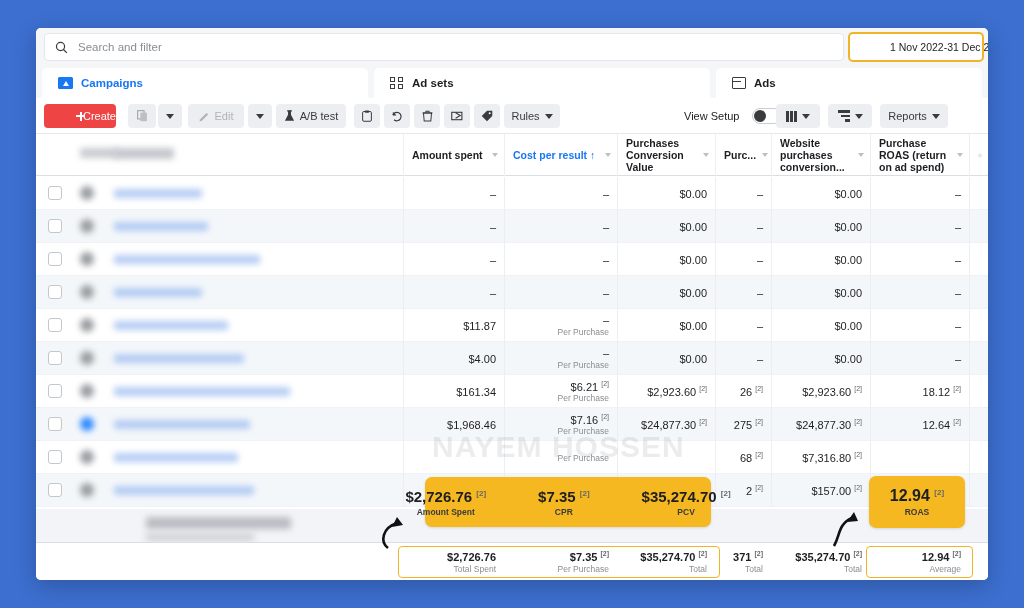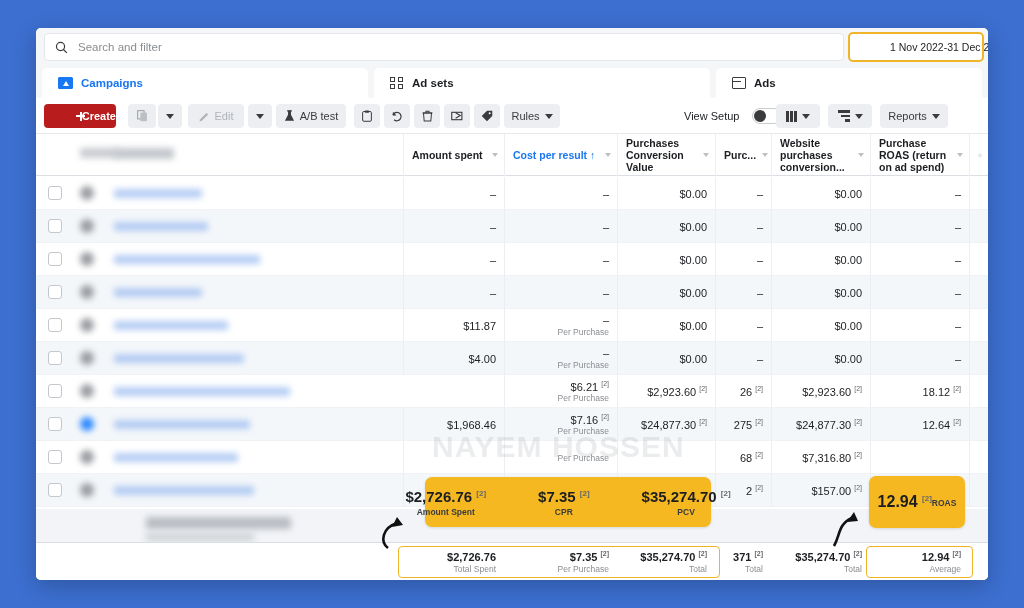--- a/index.html
+++ b/index.html
@@ -78,21 +78,21 @@
   
   .toolbar {
     position: absolute; left: 0; top: 70px; width: 952px; height: 36px;
     background: #fff; border-bottom: 1px solid #e6e8ec;
   }
   .btn {
     position: absolute; top: 6px; height: 24px; border-radius: 4px;
     display: flex; align-items: center; justify-content: center; gap: 5px;
     font-size: 11px; color: #3a3b3c; background: #eceef1; cursor: pointer;
   }
-  .btn-create { left: 8px; width: 72px; background: #b91c1c; color: #fff; font-weight: bold; padding-left: 32px; }
+  .btn-create { left: 8px; width: 72px; background: #ef4444; color: #fff; font-weight: normal; padding-left: 32px; }
   .btn-dup { left: 92px; width: 28px; }
   .btn-dup-caret { left: 122px; width: 24px; }
   .btn-edit { left: 152px; width: 56px; color: #b0b3b8; }
   .btn-edit-caret { left: 212px; width: 24px; }
   .btn-abtest { left: 240px; width: 70px; }
   .btn-i1 { left: 318px; width: 26px; }
   .btn-i2 { left: 348px; width: 26px; }
   .btn-i3 { left: 378px; width: 26px; }
   .btn-i4 { left: 408px; width: 26px; }
   .btn-i5 { left: 438px; width: 26px; }
@@ -183,21 +183,21 @@
     letter-spacing:1px; pointer-events:none; white-space:nowrap;
   }
 
   
   .callout {
     position:absolute; background:#f5b820; border-radius:7px;
     display:flex; align-items:center; justify-content:center;
     box-shadow:0 1px 3px rgba(0,0,0,.12);
   }
   .co-main { left:389px; top:449px; width:286px; height:50px; gap:16px; }
-  .co-roas { left:833px; top:448px; width:96px; height:52px; flex-direction:row; }
+  .co-roas { left:833px; top:448px; width:96px; height:52px; flex-direction:column; }
   .co-item { display:flex;flex-direction:column;align-items:center;justify-content:center; padding:0 10px; }
   .co-val { font-size:15px; font-weight:bold; color:#1c1e21; white-space:nowrap; }
   .co-val .sup { font-size:8px; }
   .co-lbl { font-size:8.5px; font-weight:bold; color:#3a3b3c; margin-top:2px; }
   .co-div { width:2px; height:26px; background:#1c1e21; opacity:.85; }
   .co-roas .co-val { font-size:16px; }
 
   .arrow { position:absolute; pointer-events:none; }
 </style>
 </head>
@@ -511,20 +511,23 @@
             </div>
             <div class="cell" style="left: 834px; width: 99px;">
               <div class="v">–</div>
             </div>
             <div class="cell" style="left: 933px; width: 19px;"></div>
           </div>
           <div class="trow" style="top: 241px;">
             <div class="chk" style="top:9px"></div>
             <div class="blur bl-toggle" style="top:9px"></div>
             <div class="blur bl-name" style="top:12px;width:176px"></div>
+            <div class="cell" style="left: 367px; width: 101px;">
+              <div class="v">$161.34</div>
+            </div>
             <div class="cell" style="left: 468px; width: 113px;">
               <div class="v">$6.21 <span class="sup">[2]</span></div>
               <div class="sub">Per Purchase</div>
             </div>
             <div class="cell" style="left: 581px; width: 98px;">
               <div class="v">$2,923.60 <span class="sup">[2]</span></div>
             </div>
             <div class="cell" style="left: 679px; width: 56px;">
               <div class="v">26 <span class="sup">[2]</span></div>
             </div>

